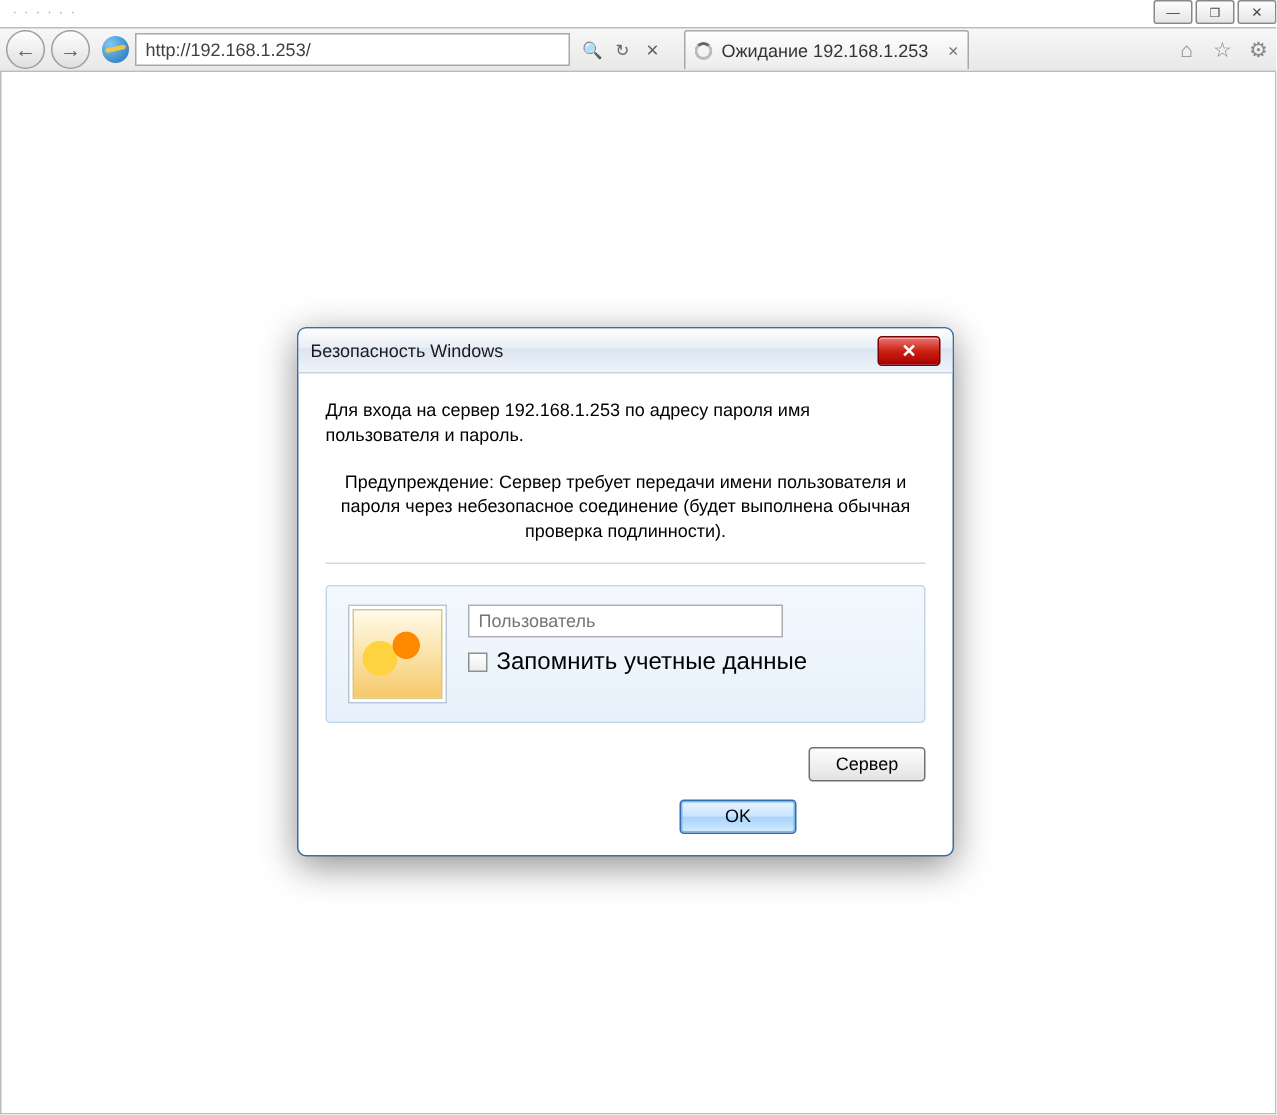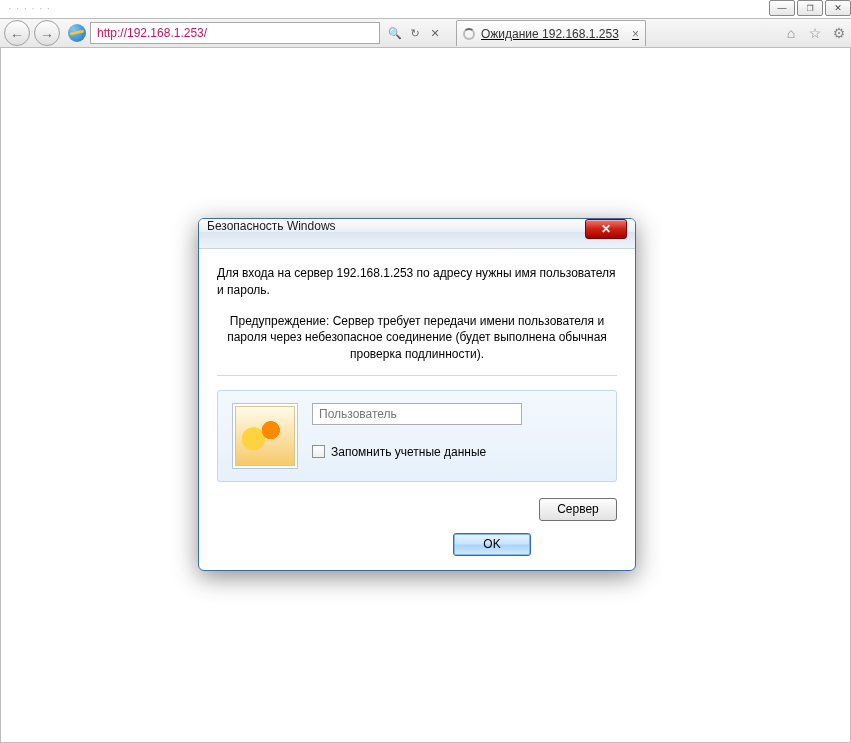--- a/index.html
+++ b/index.html
@@ -23,26 +23,26 @@
   display:flex; align-items:center; justify-content:center; color:#666; font-size:14px;
 }
 .ie-icon {
   width: 18px; height:18px; border-radius:50%;
   background: radial-gradient(circle at 30% 30%, #7ec8f0, #1e6fb8);
   position:relative; margin-left:4px;
 }
 .ie-icon::after{content:"";position:absolute;left:2px;right:2px;top:7px;height:3px;background:rgba(255,200,60,.9);border-radius:2px;transform:rotate(-12deg);}
 .addr {
   flex: 0 0 290px; height: 22px; border:1px solid #a8a8a8; background:#fff;
-  font-size:12px; padding:2px 6px; display:flex; align-items:center; color:#be185d;
+  font-size:12px; padding:2px 6px; display:flex; align-items:center; color:#404040;
 }
 .addr-after { display:flex; align-items:center; gap:6px; margin-left:4px;}
 .mini { width:14px; font-size:11px; color:#666; text-align:center; }
 
-.tabbar { display:flex; align-items:center; margin-left:10px;text-decoration:underline; }
+.tabbar { display:flex; align-items:center; margin-left:10px; }
 .tab {
   height:26px; min-width:190px; border:1px solid #a8a8a8; border-bottom:none;
   background:linear-gradient(#fefefe,#ececec);
   display:flex; align-items:center; padding:0 6px; gap:6px; font-size:12px; color:#333;
   border-radius:2px 2px 0 0;
 }
 .spinner { width:12px;height:12px;border:2px solid #bbb;border-top-color:#666;border-radius:50%; }
 .tab .x { margin-left:auto; color:#777; font-size:12px; }
 
 .tools { margin-left:auto; display:flex; gap:8px; color:#888; font-size:14px; }
@@ -54,21 +54,21 @@
 
 .dialog {
   position:absolute; left:198px; top:218px; width:438px;
   border:1px solid #3a6ea5; border-radius:6px; overflow:hidden;
   box-shadow:0 6px 25px rgba(0,0,0,.45);
   background:#fff;
 }
 .titlebar {
   height:30px; background:linear-gradient(#fdfdfd,#e9eef5 45%,#dbe5f1 46%,#eef3fa);
   border-bottom:1px solid #c9d4e3;
-  display:flex; align-items:flex-start; padding:0 8px; font-size:12px; color:#1a1a1a;
+  display:flex; align-items:center; padding:0 8px; font-size:12px; color:#1a1a1a;
 }
 .closebtn{
   margin-left:auto; width:42px; height:20px; border-radius:3px;
   background:linear-gradient(#e77,#c21 50%,#a00);
   border:1px solid #7a0000; display:flex; align-items:center; justify-content:center;
   color:#fff; font-weight:bold; font-size:12px;
   box-shadow:inset 0 1px 0 rgba(255,255,255,.4);
 }
 .dlg-body{ padding:16px 18px 14px; font-size:12px; color:#000; }
 .msg{ line-height:1.4; }
@@ -85,26 +85,26 @@
   display:flex; align-items:center; justify-content:center;
 }
 .avatar-inner{
   width:100%; height:100%;
   background:
     radial-gradient(circle at 60% 40%, #ff8a00 0 18%, transparent 19%),
     radial-gradient(circle at 30% 55%, #ffd23f 0 22%, transparent 23%),
     linear-gradient(#fffbe9,#f6c96a);
   border:1px solid #d6c792;
 }
-.fields{ display:flex; flex-direction:column; gap:18px; flex:1; }
+.fields{ display:flex; flex-direction:column; gap:6px; flex:1; }
 .textin{
   height:22px; border:1px solid #abadb3; background:#fff; font-size:12px;
   padding:2px 6px; color:#555; width:210px;
 }
-.remember{ display:flex; align-items:center; gap:6px; font-size:12px; margin-top:2px; color:#000;}
+.remember{ display:flex; align-items:center; gap:6px; font-size:16px; margin-top:2px; color:#000;}
 .chk{ width:13px; height:13px; border:1px solid #8e8f8f; background:linear-gradient(#fff,#eee); }
 
 .buttons{ display:flex; justify-content:flex-end; gap:8px; margin-top:16px; }
 .btn{
   min-width:78px; height:23px; border:1px solid #707070; border-radius:3px;
   font-size:12px; background:linear-gradient(#fdfdfd,#e3e3e3); color:#000;
   display:flex; align-items:center; justify-content:center;
 }
 .btn.primary{
   border:1px solid #2f6fb0;
@@ -152,21 +152,21 @@
 </div>
 
 <div class="content"></div>
 
 <div class="dialog">
   <div class="titlebar">
     <span>Безопасность Windows</span>
     <div class="closebtn">✕</div>
   </div>
   <div class="dlg-body">
-    <div class="msg">Для входа на сервер 192.168.1.253 по адресу  нужны имя пользователя и пароль.</div>
+    <div class="msg">Для входа на сервер 192.168.1.253 по адресу  пароля имя пользователя и пароль.</div>
     <div class="msg2">Предупреждение: Сервер требует передачи имени пользователя и пароля через небезопасное соединение (будет выполнена обычная проверка подлинности).</div>
     <div class="hr"></div>
 
     <div class="credbox">
       <div class="avatar">
         <div class="avatar-inner"></div>
       </div>
       <div class="fields">
         <input class="textin" placeholder="Пользователь" style="">
         <label class="remember">

